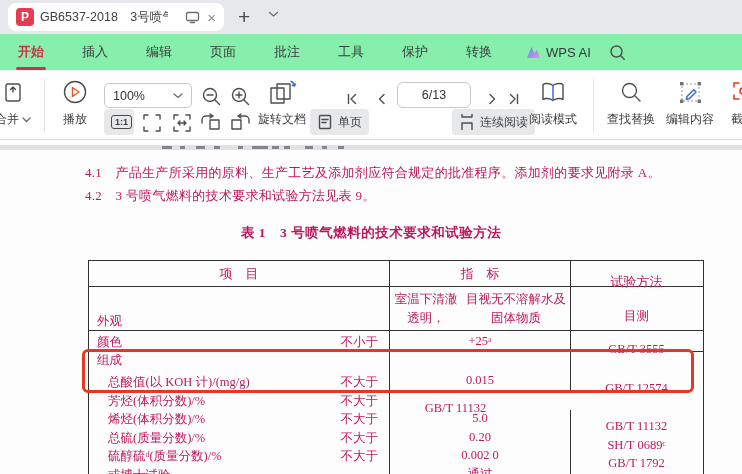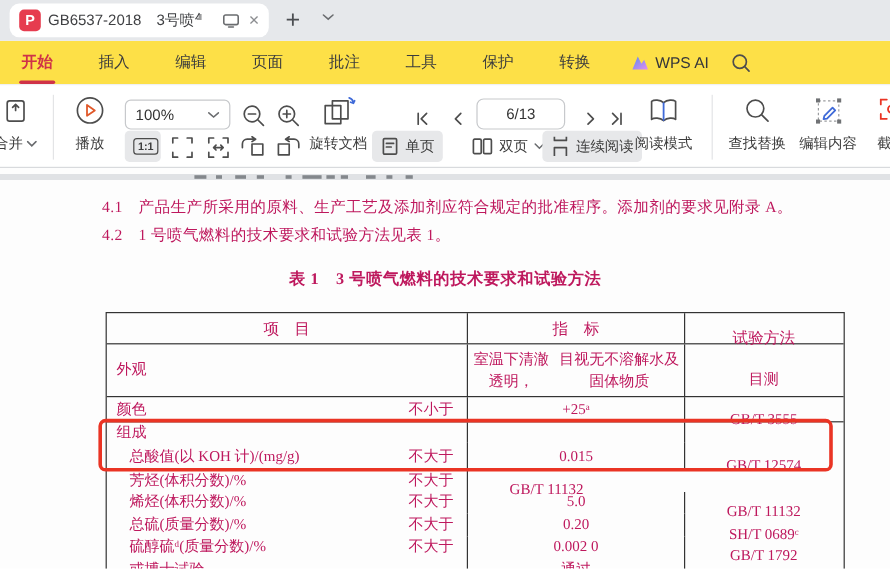--- a/index.html
+++ b/index.html
@@ -17,21 +17,21 @@
        display:flex;align-items:center;padding:0 8px;gap:6px;}
   .pdficon{width:18px;height:18px;border-radius:4px;background:var(--pdfred);color:#fff;
        font-weight:bold;font-size:12px;display:flex;align-items:center;justify-content:center;flex:0 0 auto;}
   .tabtitle{font-size:12.5px;color:#3f4043;white-space:nowrap;overflow:hidden;max-width:128px;}
   .tabicons{display:flex;align-items:center;gap:7px;margin-left:auto;}
   .tabclose{font-size:15px;color:#8b8d90;line-height:1;cursor:default;}
   .newtab{position:absolute;left:238px;top:4px;font-size:21px;color:#4c4e52;line-height:26px;}
   .tablist{position:absolute;left:268px;top:11px;}
 
   
-  .menubar{height:36px;background:#fde047;display:flex;align-items:center;padding-left:14px;}
+  .menubar{height:36px;background:#86efac;display:flex;align-items:center;padding-left:14px;}
   #menu-items{display:flex;align-items:center;gap:30px;}
   .menu-item{position:relative;font-size:13px;color:#3a3b3d;cursor:default;padding:2px 4px;}
   .menu-item.active{color:var(--accent);font-weight:700;}
   .menu-item.active::after{content:"";position:absolute;left:2px;right:2px;bottom:-7px;height:3px;
       background:var(--accent);border-radius:2px;}
   .wpsai{display:flex;align-items:center;gap:5px;margin-left:30px;font-size:13px;color:#35363a;}
   .menusearch{margin-left:18px;display:flex;align-items:center;}
 
   
   .toolbar{position:relative;height:70px;background:#fff;border-top:1px solid #f0f1f2;border-bottom:1px solid #d8dadd;}
@@ -65,21 +65,21 @@
   .doctitle{position:absolute;left:0;width:742px;text-align:center;font-size:13.5px;font-weight:700;letter-spacing:.5px;}
   .gbtable{position:absolute;left:88px;top:120px;width:616px;border:1.5px solid #333;background:#fdfdfd;}
   .thead{display:flex;height:26px;border-bottom:1.5px solid #333;}
   .hc{display:flex;align-items:center;justify-content:center;font-size:13px;}
   .c1{width:301px;border-right:1px solid #333;}
   .c2{width:181px;border-right:1px solid #333;}
   .c3{width:131px;margin-top:16px;}
   .trow{display:flex;align-items:stretch;}
   .trow.bb{border-bottom:1px solid #333;}
   .tc{display:flex;align-items:center;justify-content:center;font-size:12.5px;text-align:center;}
-  .tc.c1{justify-content:flex-start;padding-left:8px;}
+  .tc.c1{justify-content:flex-start;padding-left:8px;align-items:flex-end;}
   .trow.indent .tc.c1{padding-left:19px;}
   .ti{white-space:nowrap;}
   .tq{margin-left:auto;padding-right:11px;white-space:nowrap;}
   .tv div{line-height:19px;}
   .trow:nth-of-type(1){height:44px;}
   .trow:nth-of-type(2){height:21px;}
   .trow:nth-of-type(3){height:17px;}
   .trow:nth-of-type(4){height:22px;}
   .trow:nth-of-type(5),.trow:nth-of-type(6),.trow:nth-of-type(7),.trow:nth-of-type(8){height:18.5px;}
   .trow:nth-of-type(9){height:19px;}
@@ -254,32 +254,20 @@
 
     <div class="chip on" style="left:310px;top:38px;">
       <span>
         <svg width="16" height="16">
             <rect x="2.5" y="1.5" width="11" height="13" rx="1" class="sk"></rect>
             <path d="M5 5.5 H11 M5 8.5 H9" class="sk"></path>
           </svg>
       </span>
       <span>单页</span>
     </div>
-    <div class="chip" style="left:386px;top:38px;">
-      <span>
-        <svg width="18" height="16">
-            <rect x="1.5" y="2" width="6.5" height="12" rx="1" class="sk"></rect>
-            <rect x="10" y="2" width="6.5" height="12" rx="1" class="sk"></rect>
-          </svg>
-      </span>
-      <span>双页</span>
-      <svg width="9" height="6">
-          <path d="M1 1 L4.5 4.5 L8 1" class="sk2"></path>
-        </svg>
-    </div>
     <div class="chip on" style="left:452px;top:38px;">
       <span>
         <svg width="16" height="16">
             <rect x="3" y="-4" width="10" height="7" class="sk"></rect>
             <rect x="3" y="9" width="10" height="11" class="sk"></rect>
           </svg>
       </span>
       <span>连续阅读</span>
     </div>
 
@@ -336,21 +324,21 @@
       <i style="left:214px;width:6px;"></i>
         <i style="left:238px;width:5px;"></i>
         <i style="left:252px;width:16px;"></i>
       <i style="left:272px;width:7px;"></i>
         <i style="left:284px;width:6px;"></i>
         <i style="left:305px;width:8px;"></i>
       <i style="left:322px;width:5px;"></i>
         <i style="left:338px;width:6px;"></i>
     </div>
     <p class="docline" style="top:24px;">4.1　产品生产所采用的原料、生产工艺及添加剂应符合规定的批准程序。添加剂的要求见附录 A。</p>
-    <p class="docline" style="top:47px;">4.2　1 号喷气燃料的技术要求和试验方法见表 1。</p>
+    <p class="docline" style="top:47px;">4.2　3 号喷气燃料的技术要求和试验方法见表 9。</p>
     <div class="doctitle" style="top:84px;">表 1　3 号喷气燃料的技术要求和试验方法</div>
 
     <div class="gbtable">
       <div class="thead">
         <div class="hc c1">项　目</div>
         <div class="hc c2">指　标</div>
         <div class="hc c3">试验方法</div>
       </div>
       <div class="tbody" id="tbody">
           <div class="trow bb">

